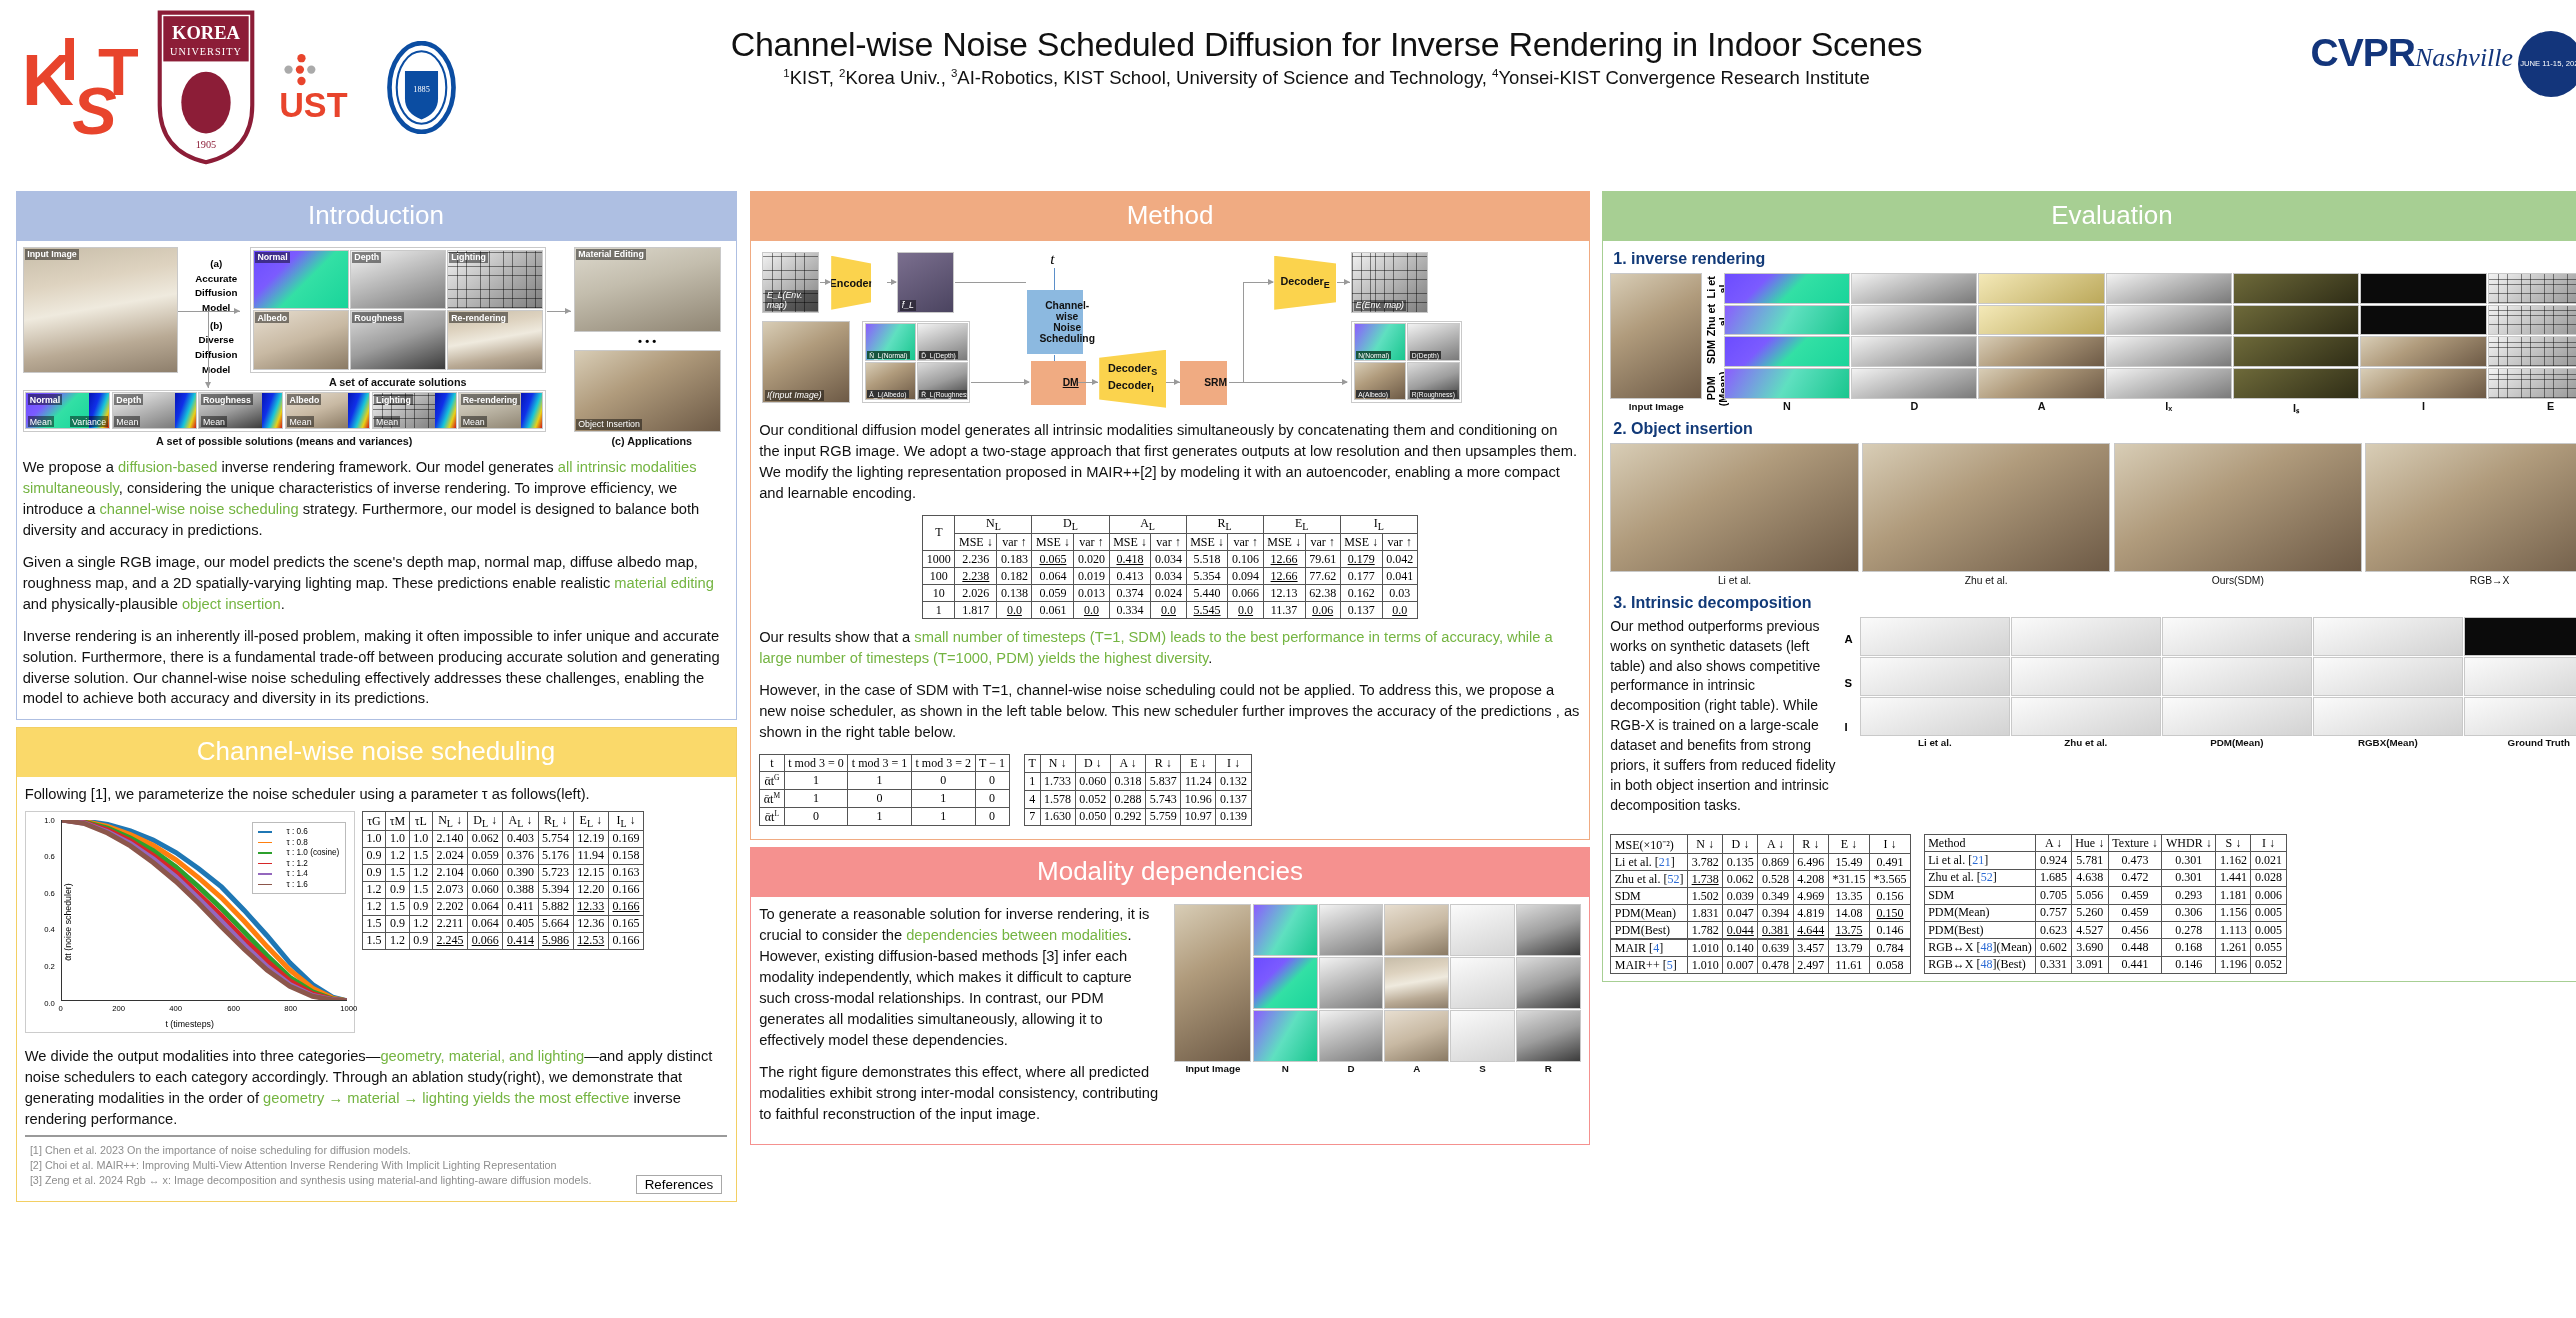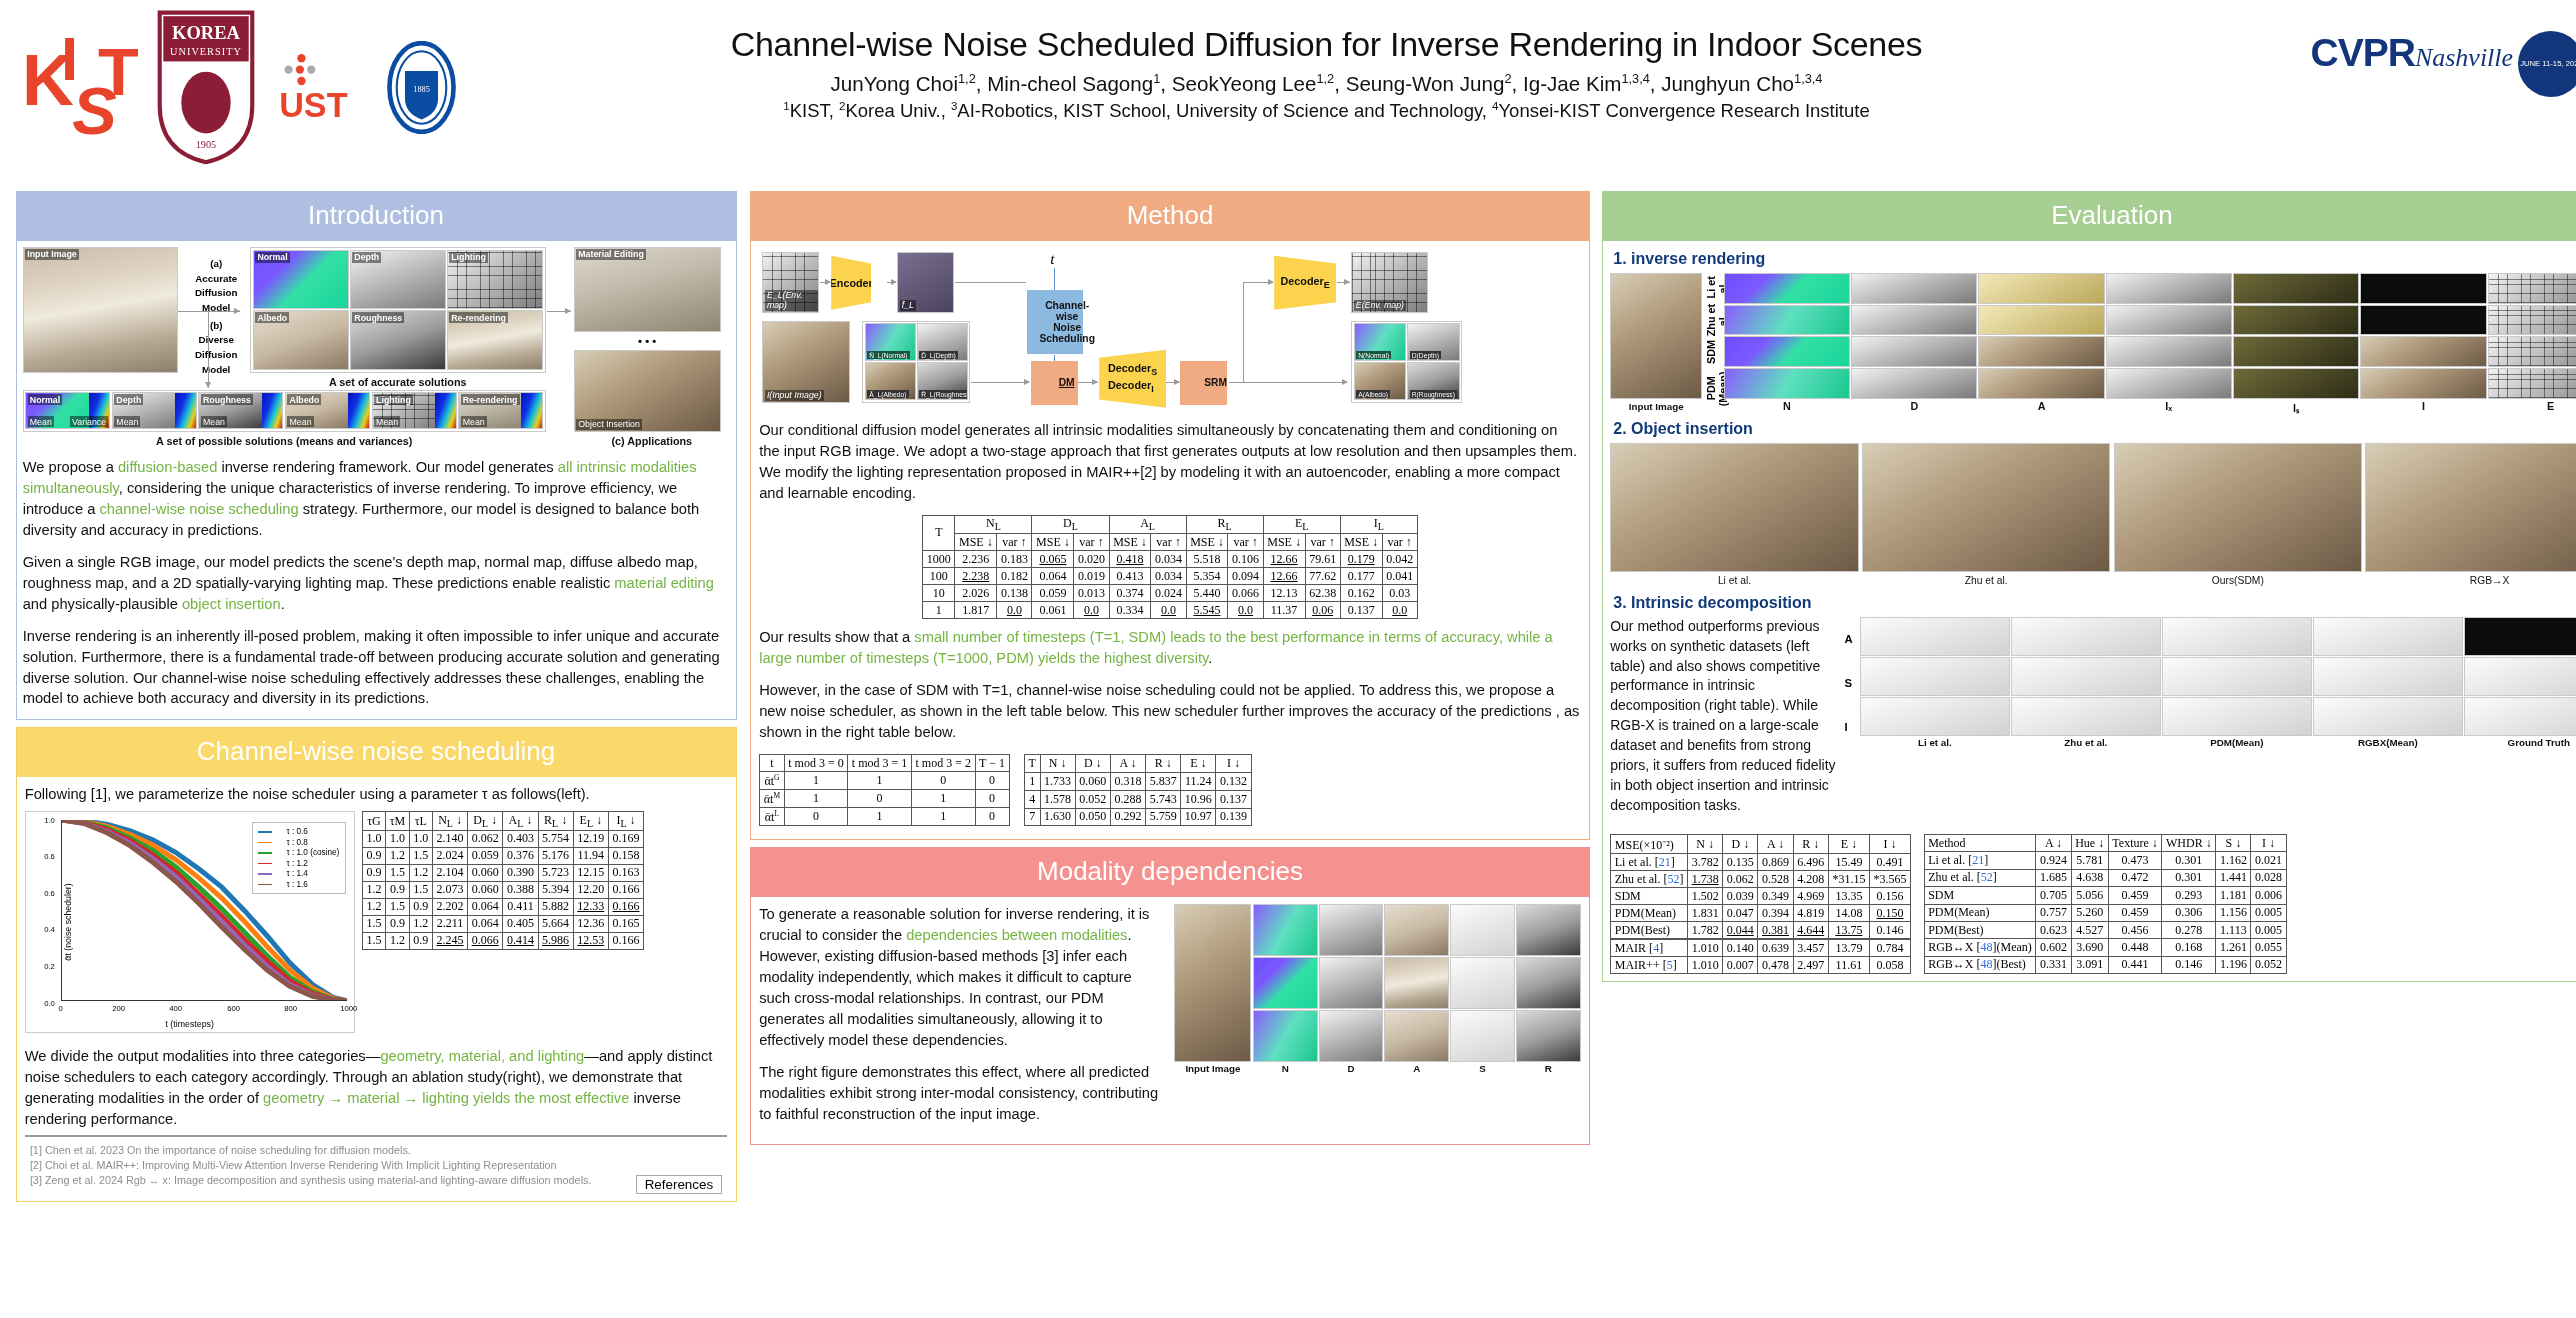--- a/index.html
+++ b/index.html
@@ -176,21 +176,20 @@
           <ellipse cx="90" cy="90" rx="62" ry="86" fill="none" stroke="#0b4da2" stroke-width="9"></ellipse>
           <ellipse cx="90" cy="90" rx="48" ry="70" fill="#fff" stroke="#0b4da2" stroke-width="4"></ellipse>
           <path d="M58 58 H122 V112 Q122 140 90 152 Q58 140 58 112 Z" fill="#0b4da2"></path>
           <text x="90" y="98" fill="#fff" font-size="16" text-anchor="middle" font-family="Liberation Serif">1885</text>
         </svg>
       </div>
     </div>
 
     <div class="title-block">
       <div class="ptitle">Channel-wise Noise Scheduled Diffusion for Inverse Rendering in Indoor Scenes</div>
-      <div class="pauthors">JunYong Choi<sup>1,2</sup>, Min-cheol Sagong<sup>1</sup>, SeokYeong Lee<sup>1,2</sup>, Seung-Won Jung<sup>2</sup>, Ig-Jae Kim<sup>1,3,4</sup>, Junghyun Cho<sup>1,3,4</sup></div>
       <div class="paffil"><sup>1</sup>KIST, <sup>2</sup>Korea Univ., <sup>3</sup>AI-Robotics, KIST School, University of Science and Technology, <sup>4</sup>Yonsei-KIST Convergence Research Institute</div>
     </div>
 
     <div class="cvpr">
       <span class="cvpr-main">CVPR</span><span class="cvpr-script">Nashville</span>
       <span class="cvpr-badge">JUNE 11-15, 2025</span>
     </div>
   </div>
 
   <div class="col colL">
@@ -513,21 +512,21 @@
                 </div>
             </div>
           </div>
 
           <div class="mlabel" style="left:291px;top:1px;font-size:15.5px;">t</div>
           <div class="ln" style="left:295px;top:19.6px;width:1px;height:21.6px;background:#5b8fc9;"></div>
           <div class="box blue2" style="left:268px;top:41px;width:56px;height:64px;">
             <span>Channel-wise<br>Noise<br>Scheduling</span>
           </div>
           <div class="ln" style="left:295px;top:106px;width:1px;height:15.5px;background:#5b8fc9;"></div>
-          <div class="box salmon" style="left:272px;top:112px;width:47px;height:44px;text-decoration:underline;">
+          <div class="box salmon" style="left:272px;top:112px;width:55px;height:44px;text-decoration:underline;">
             <span>DM</span>
           </div>
           <div class="trap l" style="left:340px;top:101px;width:67px;height:58px;line-height:1.25;">
             <span>Decoder<sub>S</sub><br>Decoder<sub>I</sub></span>
           </div>
           <div class="box salmon" style="left:421px;top:112px;width:47px;height:44px;">
             <span>SRM</span>
           </div>
           <div class="trap r" style="left:515px;top:7.2px;width:62px;height:54px;">
             <span>Decoder<sub>E</sub></span>

